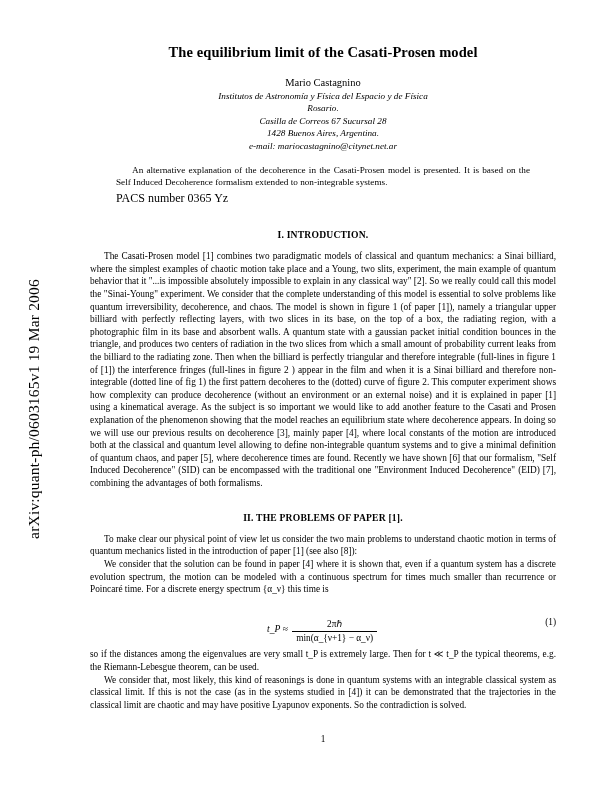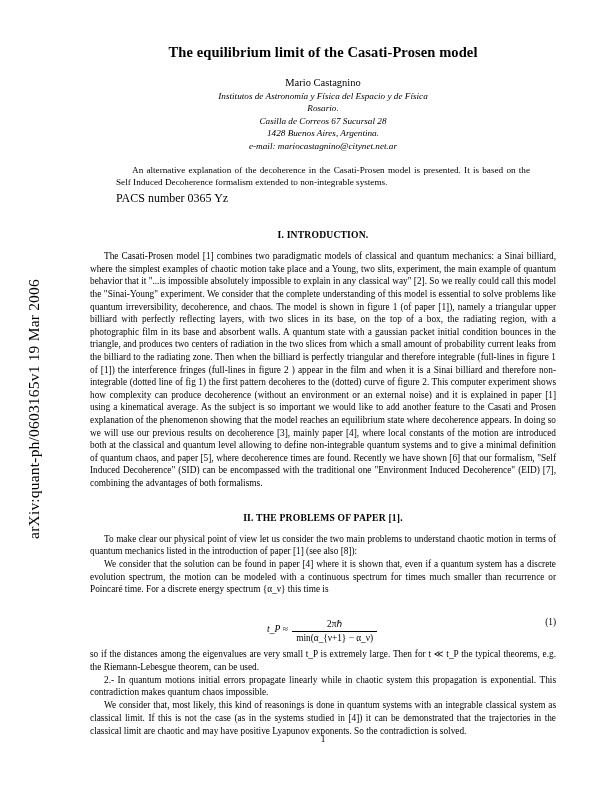--- a/index.html
+++ b/index.html
@@ -172,17 +172,16 @@
       <span class="it">t_P ≈</span>
       <span class="frac">
         <span class="num">2πℏ</span>
         <span class="den">min(α_{ν+1} − α_ν)</span>
       </span>
     </div>
     <div class="eqnum">(1)</div>
   </div>
 
   <p class="body noindent">so if the distances among the eigenvalues are very small t_P is extremely large. Then for t ≪ t_P the typical theorems, e.g. the Riemann-Lebesgue theorem, can be used.</p>
-  <p class="body">2.- In quantum motions initial errors propagate linearly while in chaotic system this propagation is exponential. This contradiction makes quantum chaos impossible.</p>
   <p class="body">We consider that, most likely, this kind of reasonings is done in quantum systems with an integrable classical system as classical limit. If this is not the case (as in the systems studied in [4]) it can be demonstrated that the trajectories in the classical limit are chaotic and may have positive Lyapunov exponents. So the contradiction is solved.</p>
 
   <div class="pagenum">1</div>
 </div>
 
 </body></html>

